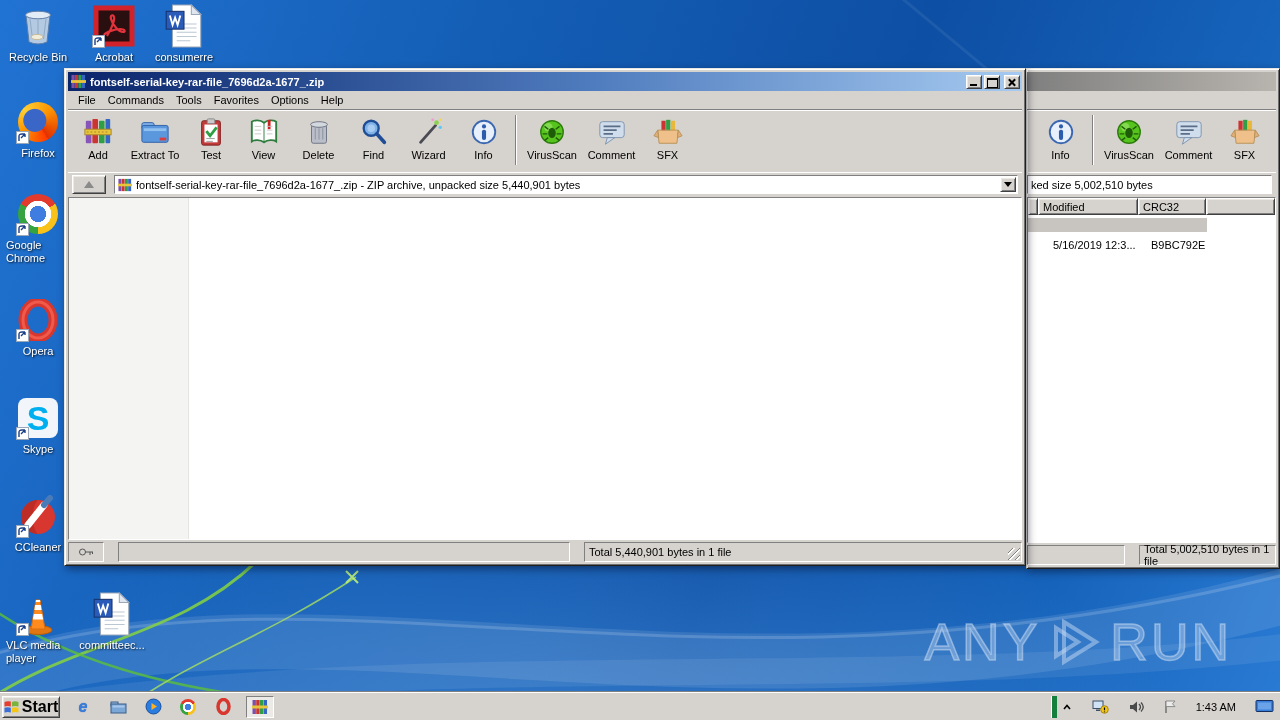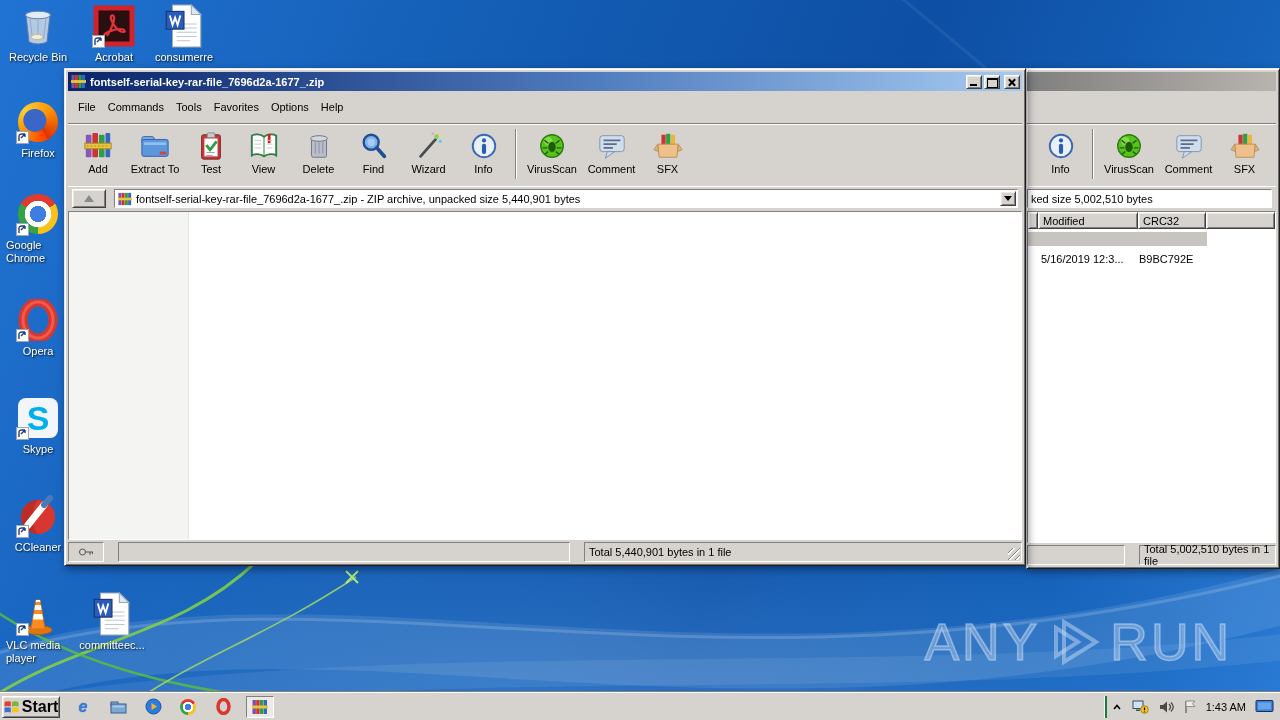--- a/index.html
+++ b/index.html
@@ -42,21 +42,21 @@
   #front-window { left:64px; top:68px; width:962px; height:498px; z-index:10; }
   #back-window  { left:1026px; top:68px; width:254px; height:501px; z-index:5; padding-left:0; }
   .titlebar { height:19px; display:flex; align-items:center; padding:0 2px 0 3px; background:linear-gradient(to right,#0a246a,#4f7cbe 55%,#a6caf0); color:#fff; font-weight:bold; }
   .titlebar.inactive { background:linear-gradient(to right,#7f7f7f,#b8b4ae); }
   .titlebar .ttl { margin-left:4px; flex:1; white-space:nowrap; overflow:hidden; }
   .tb-btn { width:16px; height:14px; margin-left:2px; position:relative; border:1px solid; border-color:#fff #404040 #404040 #fff; background:#d6d3ce; box-shadow:inset 1px 1px 0 #ece9e2, inset -1px -1px 0 #808080; }
   .g-min::after { content:""; position:absolute; left:3px; bottom:2px; width:7px; height:2px; background:#000; }
   .g-max::after { content:""; position:absolute; left:2px; top:2px; width:9px; height:7px; border:1px solid #000; border-top-width:2px; }
   .g-close::before,.g-close::after { content:""; position:absolute; left:6px; top:2px; width:2px; height:9px; background:#000; }
   .g-close::before { transform:rotate(45deg);} .g-close::after { transform:rotate(-45deg);}
-  .menubar { height:32px; display:flex; align-items:center; padding-left:4px; }
+  .menubar { height:18px; display:flex; align-items:center; padding-left:4px; }
   .menu-item { padding:2px 6px; }
   .toolbar { height:63px; display:flex; align-items:flex-start; padding:2px 0 0 4px; }
   .tbtn { height:57px; display:flex; flex-direction:column; align-items:center; justify-content:flex-start; padding-top:3px; }
   .tbtn .ticon { height:34px; display:flex; align-items:center; justify-content:center; }
   .tsep { width:2px; height:50px; margin:3px 4px 0 4px; border-left:1px solid #808080; border-right:1px solid #fff; }
   .addr-row { height:24px; display:flex; align-items:center; padding:2px 4px; border-top:1px solid #fff; }
   .up-btn { width:34px; height:19px; display:flex; align-items:center; justify-content:center; }
   .up-glyph { width:0; height:0; border-left:5px solid transparent; border-right:5px solid transparent; border-bottom:7px solid #8a8a8a; }
   .combo { flex:1; height:19px; margin-left:8px; background:#fff; display:flex; align-items:center; padding-left:3px; position:relative; }
   .combo .ctext { margin-left:4px; white-space:nowrap; overflow:hidden; }
@@ -74,21 +74,21 @@
   .col-h { display:flex; align-items:center; padding:0 4px; border:1px solid; border-color:#fff #404040 #404040 #fff; box-shadow:inset 1px 1px 0 #ece9e2, inset -1px -1px 0 #808080; background:#d6d3ce; }
   .sel-band { height:14px; background:#c8c5c0; width:179px; }
   .datarow { height:16px; display:flex; align-items:center; }
 
   
   #taskbar { position:absolute; left:0; right:0; bottom:0; height:28px; background:#d6d3ce; border-top:1px solid #fff; box-shadow:0 -1px 0 #808080; display:flex; align-items:center; padding:0 2px; z-index:30; }
   #start-btn { width:58px; height:22px; display:flex; align-items:center; justify-content:center; gap:3px; font-weight:bold; font-size:16px; }
   .ql { display:flex; align-items:center; gap:17px; margin-left:14px; }
   .ql-item { width:18px; height:18px; display:flex; align-items:center; justify-content:center; }
   .task-btn { width:28px; height:22px; margin-left:14px; display:flex; align-items:center; justify-content:center; border:1px solid; border-color:#808080 #fff #fff #808080; background:#eceae6; }
-  #tray { margin-left:auto; display:flex; align-items:center; gap:9px; padding:0 4px; border-left:2px solid #15803d; box-shadow:-1px 0 0 #fff; height:22px; }
+  #tray { margin-left:auto; display:flex; align-items:center; gap:19px; padding:0 4px; border-left:5px solid #15803d; box-shadow:-1px 0 0 #fff; height:22px; }
   .tray-ic { display:flex; align-items:center; justify-content:center; }
   .mini-e { color:#3a7edc; font-weight:bold; font-style:italic; font-size:16px; text-shadow:0 0 1px #2a5db0; }
 </style>
 </head>
 <body>
 
 <svg id="bg-art" width="1280" height="720" viewBox="0 0 1280 720">
   <path d="M-60,700 C300,545 720,770 1340,580" stroke="rgba(255,255,255,0.10)" stroke-width="55" fill="none"></path>
   <path d="M-60,672 C320,530 700,740 1340,560" stroke="rgba(255,255,255,0.16)" stroke-width="3" fill="none"></path>
   <path d="M-40,720 C400,640 900,700 1340,640" stroke="rgba(255,255,255,0.08)" stroke-width="26" fill="none"></path>
@@ -308,21 +308,21 @@
       <div class="col-h" style="width:6px;"></div>
       <div class="col-h" style="width:100px;">
           <span>Modified</span>
         </div>
       <div class="col-h" style="width:68px;">
           <span>CRC32</span>
         </div>
       <div class="col-h" style="flex:1;"></div>
     </div>
     <div class="sel-band" style="margin-top:3px;"></div>
-    <div class="datarow" style="margin-top:5px;">
+    <div class="datarow" style="margin-top:5px;margin-left:12px;">
       <span style="margin-left:13px; width:98px;">5/16/2019 12:3...</span>
       <span>B9BC792E</span>
     </div>
   </div>
   <div class="statusbar">
     <div class="spanel sunken" style="width:98px;"></div>
     <div class="spanel sunken" style="flex:1; position:relative;">
       <span>Total 5,002,510 bytes in 1 file</span>
     </div>
   </div>

